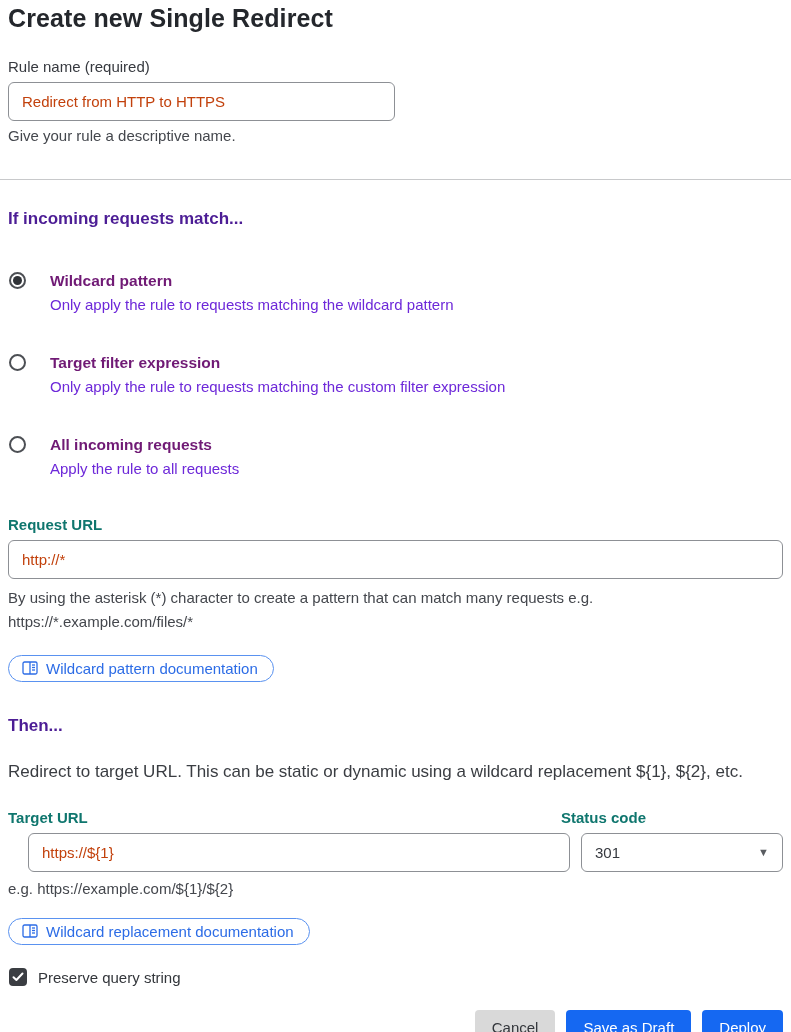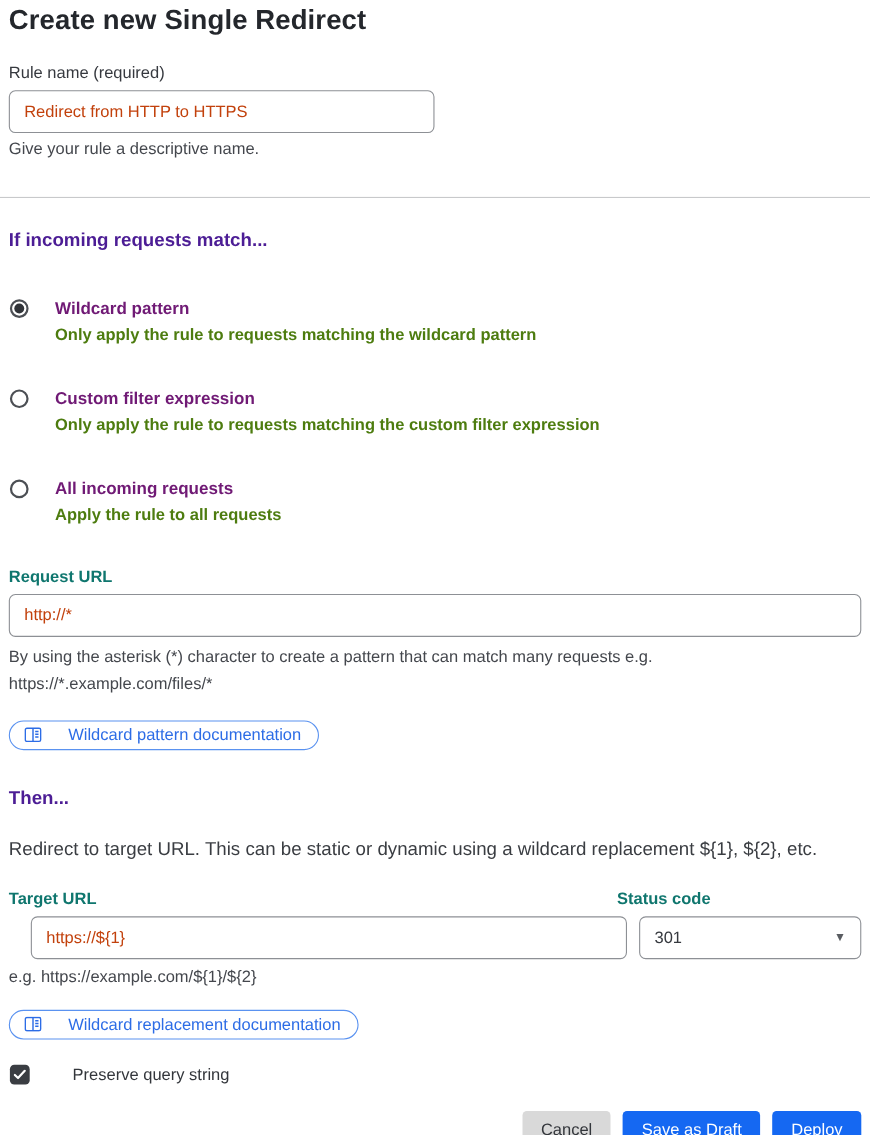--- a/index.html
+++ b/index.html
@@ -35,25 +35,25 @@
   .radio-circle {
     flex: 0 0 auto; width: 17px; height: 17px; margin: 2px 0 0 1px;
     border: 2px solid #4c4f54; border-radius: 50%;
     display: inline-flex; align-items: center; justify-content: center;
     background: #fff;
   }
   .radio-circle .dot { width: 9px; height: 9px; border-radius: 50%; background: transparent; }
   .radio-option.selected .radio-circle .dot { background: #303338; }
   .radio-texts { margin-left: 24px; }
   .radio-label { font-size: 15.5px; font-weight: 700; color: #701a75; line-height: 21px; }
-  .radio-desc { font-size: 15px; font-weight: 700; color: #4d7c0f; line-height: 21px; margin-top: 3px; }
+  .radio-desc { font-size: 15px; font-weight: 400; color: #6d28d9; line-height: 21px; margin-top: 3px; }
 
   
   .doc-pill {
-    display: inline-flex; align-items: center; gap: 24px;
+    display: inline-flex; align-items: center; gap: 8px;
     border: 1.5px solid #5a92f0; border-radius: 14px;
     background: #fff; color: #2c6ce6;
     font-family: inherit; font-size: 15px;
     padding: 3px 15px 4px 13px; height: 27px; cursor: pointer;
   }
   .doc-pill svg { display: block; }
 
   
   .row { display: flex; gap: 11px; }
   .col-target { flex: 0 0 542px; }
@@ -68,21 +68,21 @@
   .select-caret { color: #595c61; font-size: 11px; line-height: 1; }
 
   
   .checkbox-row { display: flex; align-items: center; cursor: pointer; }
   .checkbox-box {
     width: 18px; height: 18px; border-radius: 4px; background: #3a3d42;
     display: inline-flex; align-items: center; justify-content: center;
     margin-left: 1px;
   }
   .checkbox-box svg { display: block; }
-  .checkbox-label { margin-left: 39px; font-size: 15px; color: #33363b; }
+  .checkbox-label { margin-left: 11px; font-size: 15px; color: #33363b; }
 
   
   .footer-actions { display: flex; justify-content: flex-end; gap: 11px; }
   .btn {
     font-family: inherit; font-size: 15px; border: none; border-radius: 4px;
     height: 35px; padding: 0 17px; cursor: pointer;
   }
   .btn-secondary { background: #d9d9d9; color: #33363b; }
   .btn-primary { background: #1568f2; color: #ffffff; }
 
@@ -132,21 +132,21 @@
         <div class="radio-label">Wildcard pattern</div>
         <div class="radio-desc">Only apply the rule to requests matching the wildcard pattern</div>
       </span>
     </div>
 
     <div class="radio-option">
       <span class="radio-circle">
           <span class="dot"></span>
         </span>
       <span class="radio-texts">
-        <div class="radio-label">Custom filter expression</div>
+        <div class="radio-label">Target filter expression</div>
         <div class="radio-desc">Only apply the rule to requests matching the custom filter expression</div>
       </span>
     </div>
 
     <div class="radio-option">
       <span class="radio-circle">
           <span class="dot"></span>
         </span>
       <span class="radio-texts">
         <div class="radio-label">All incoming requests</div>

